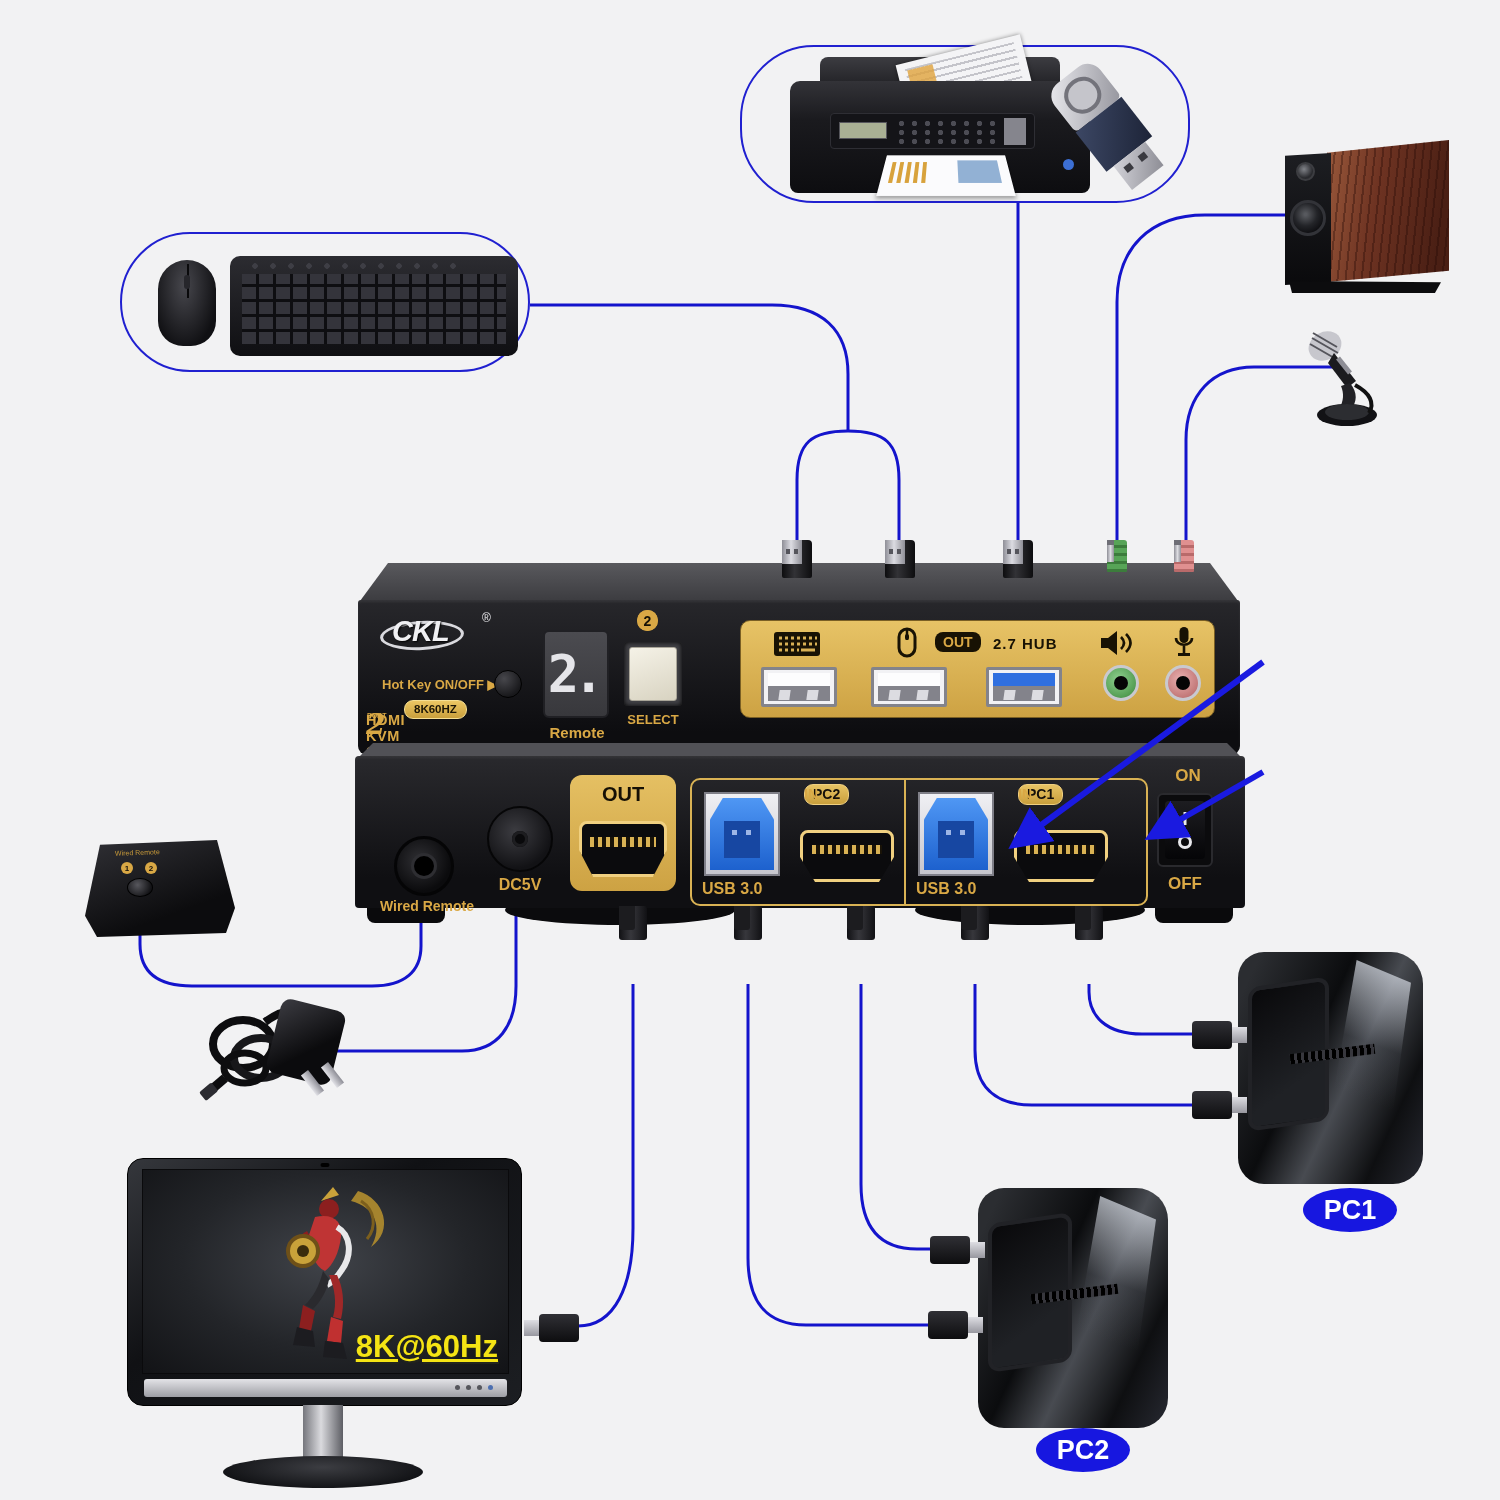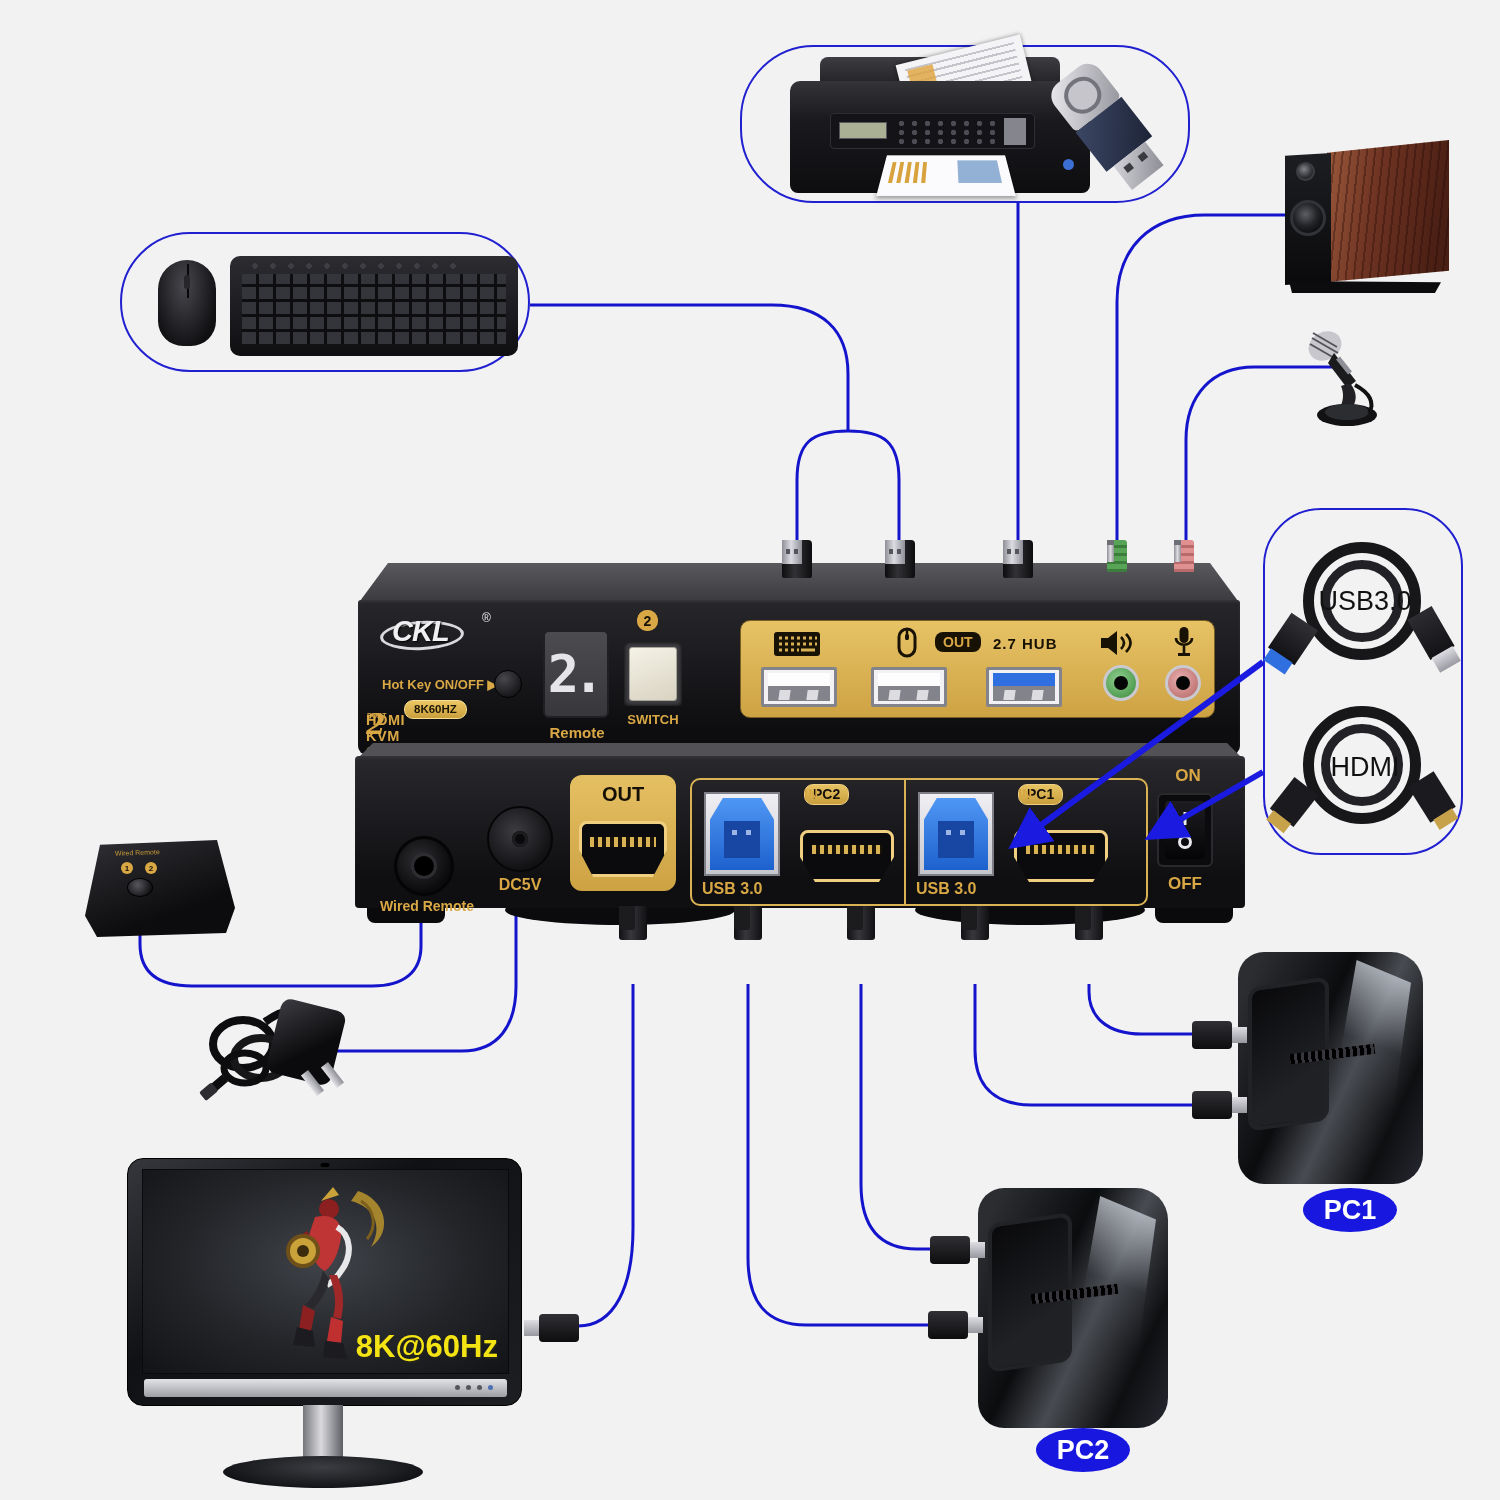--- a/index.html
+++ b/index.html
@@ -257,21 +257,21 @@
   .ad-pr1{right:28px;top:78px;} .ad-pr2{right:8px;top:70px;}
 
   
   #monitor{left:125px;top:1158px;width:400px;height:336px;z-index:3;}
   .mon-bezel{left:2px;top:0;width:395px;height:248px;border-radius:16px;border:1px solid #000;
       background:linear-gradient(145deg,#35373c,#101114 40%,#1c1e22);}
   .mon-cam{left:50%;top:4px;width:9px;height:4px;background:#000;border-radius:2px;transform:translateX(-50%);}
   .mon-screen{left:14px;top:10px;width:367px;height:205px;border:1px solid #0a0a0c;
       background:radial-gradient(ellipse at 50% 45%,#404349 0%,#232529 55%,#121316 100%);overflow:hidden;}
   .warrior{left:120px;top:8px;width:150px;height:192px;}
-  .res-label{right:10px;bottom:8px;color:#f5e414;font-weight:bold;font-size:31px;text-shadow:1px 2px 1px #23251d;}
+  .res-label{right:10px;bottom:8px;color:#f5e414;font-weight:bold;font-size:31px;text-shadow:1px 2px 1px #23251d;text-decoration:underline;}
   .mon-strip{left:16px;top:220px;width:363px;height:18px;border-radius:3px;
       background:linear-gradient(180deg,#e3e3e7,#9d9ea4);}
   .mon-strip::after{content:"";position:absolute;right:14px;top:6px;width:5px;height:5px;border-radius:50%;
       background:#4c6fb0;box-shadow:-11px 0 0 #55565c,-22px 0 0 #55565c,-33px 0 0 #55565c;}
   .mon-neck{left:178px;top:247px;width:40px;height:56px;background:linear-gradient(90deg,#75767c,#dadade 45%,#5d5e64);}
   .mon-base{left:98px;top:298px;width:200px;height:32px;border-radius:50%;
       background:radial-gradient(ellipse at 50% 35%,#3c3d42,#131417 72%);}
 
   
   .tower{z-index:3;}
@@ -382,21 +382,21 @@
       </div>
       <div class="chan-display">2.</div>
       <div class="chan-label gold-t">Remote</div>
       <div class="inds">
         <span class="ind">1</span>
         <span class="ind">2</span>
       </div>
       <div class="sel-bezel">
         <div class="sel-btn"></div>
       </div>
-      <div class="sel-label gold-t">SWITCH</div>
+      <div class="sel-label gold-t">SELECT</div>
 
       <div class="gold-panel">
         <svg class="icon-kb" viewBox="0 0 46 24">
           <rect x="0" y="0" width="46" height="24" rx="3" fill="#181204"></rect>
           <line x1="5" y1="6" x2="43" y2="6" stroke="#d8b054" stroke-width="3" stroke-dasharray="3,3"></line>
           <line x1="5" y1="12" x2="43" y2="12" stroke="#d8b054" stroke-width="3" stroke-dasharray="3,3"></line>
           <line x1="5" y1="18" x2="25" y2="18" stroke="#d8b054" stroke-width="3" stroke-dasharray="3,3"></line>
           <rect x="27" y="16.5" width="14" height="3" fill="#d8b054"></rect>
         </svg>
         <svg class="icon-mouse" viewBox="0 0 22 32">
@@ -539,30 +539,20 @@
     <span class="hp-metal"></span>
       <span class="hp-body"></span>
       <span class="hp-neck"></span>
   </div>
   <div class="hang-plug" style="left:1075px;top:906px;">
     <span class="hp-metal"></span>
       <span class="hp-body"></span>
       <span class="hp-neck"></span>
   </div>
 
-  <div class="group-box" id="cables-box">
-    <div class="coil coil1"></div>
-    <div class="cb-conn cbB"></div>
-    <div class="cb-conn cbA"></div>
-    <div class="cable-label lbl-usb">USB3.0</div>
-    <div class="coil coil2"></div>
-    <div class="cb-conn cbH1"></div>
-    <div class="cb-conn cbH2"></div>
-    <div class="cable-label lbl-hdmi">HDMI</div>
-  </div>
 
   <svg id="arrows-svg" viewBox="0 0 1500 1500">
     <defs>
       <marker id="arrhead" markerWidth="7" markerHeight="7" refX="5" refY="3.5" orient="auto">
         <path d="M0,0 L7,3.5 L0,7 Z" fill="#1a1ae0"></path>
       </marker>
     </defs>
     <line class="arrow" x1="1263" y1="662" x2="1018" y2="842" marker-end="url(#arrhead)"></line>
     <line class="arrow" x1="1263" y1="772" x2="1155" y2="834" marker-end="url(#arrhead)"></line>
   </svg>

